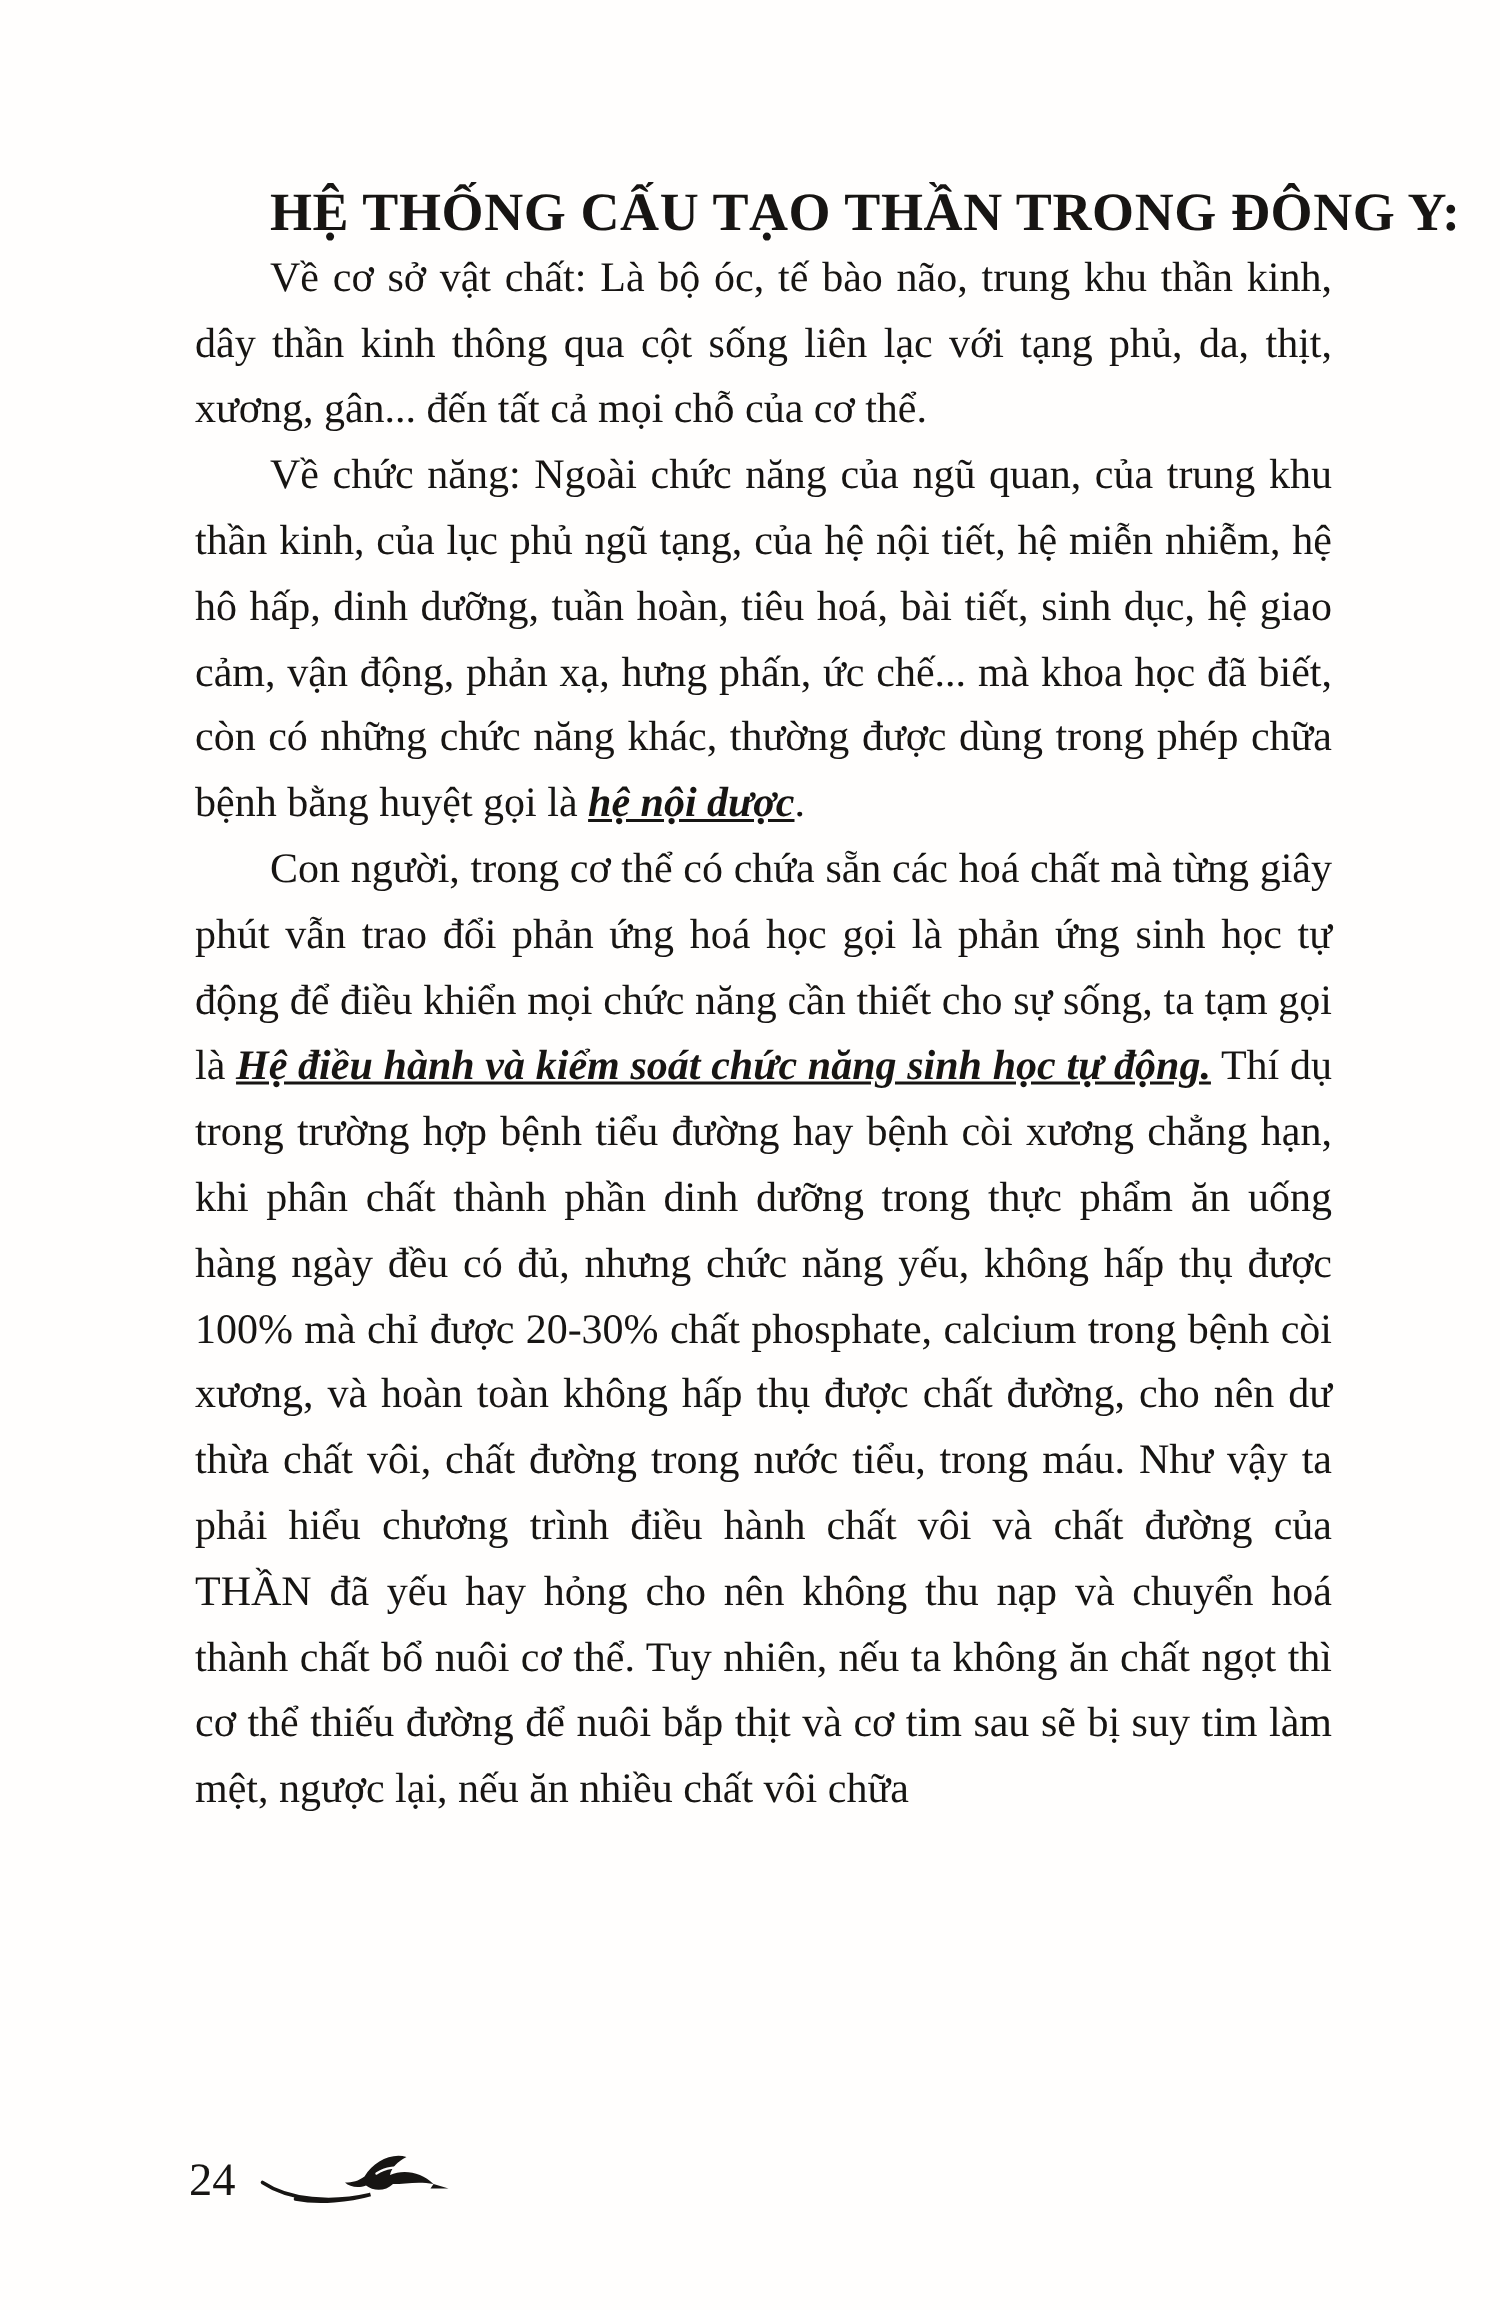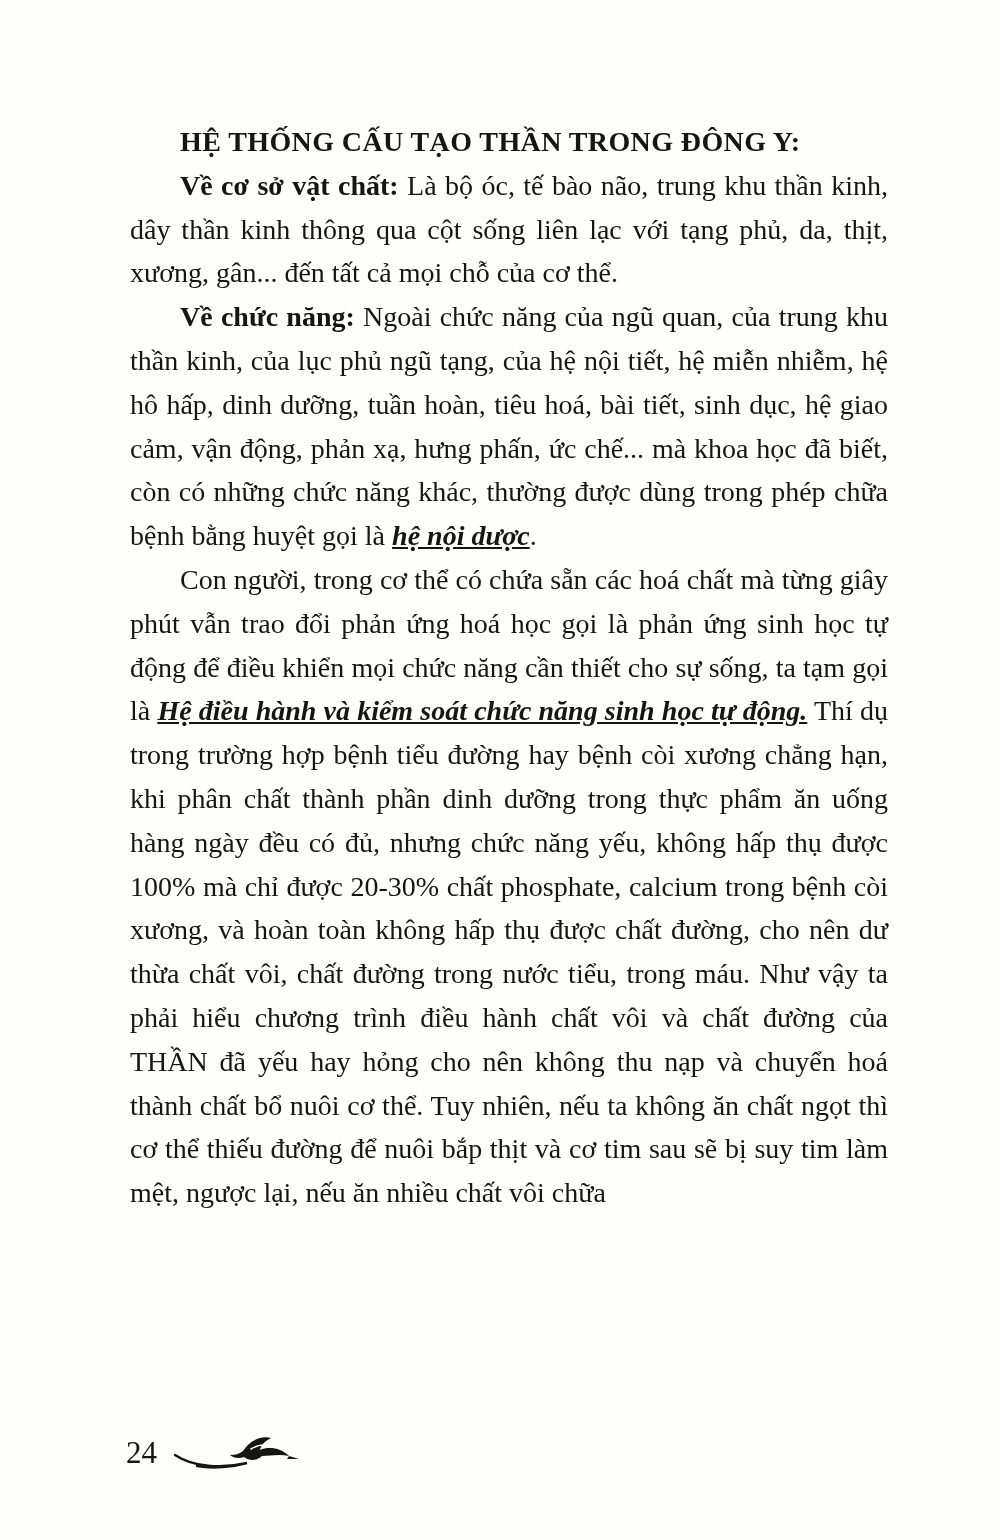--- a/index.html
+++ b/index.html
@@ -18,29 +18,29 @@
     position: absolute;
     left: 130px;
     top: 120px;
     width: 758px;
     font-size: 28px;
     line-height: 43.8px;
     text-align: justify;
     text-justify: inter-word;
   }
   .heading {
-    font-size: 28px;
+    font-size: 36px;
     font-weight: bold;
     text-indent: 50px;
     text-align: left;
     letter-spacing: 0.4px;
     white-space: nowrap;
   }
   .para { text-indent: 50px; }
-  .lead { font-weight: bold; }
+  .lead { font-weight: normal; }
   .bi { font-weight: bold; font-style: italic; text-decoration: underline; }
   .footer {
     position: absolute;
     left: 126px;
     top: 1425px;
     display: flex;
     align-items: flex-end;
     gap: 16px;
     text-align: center;
   }

